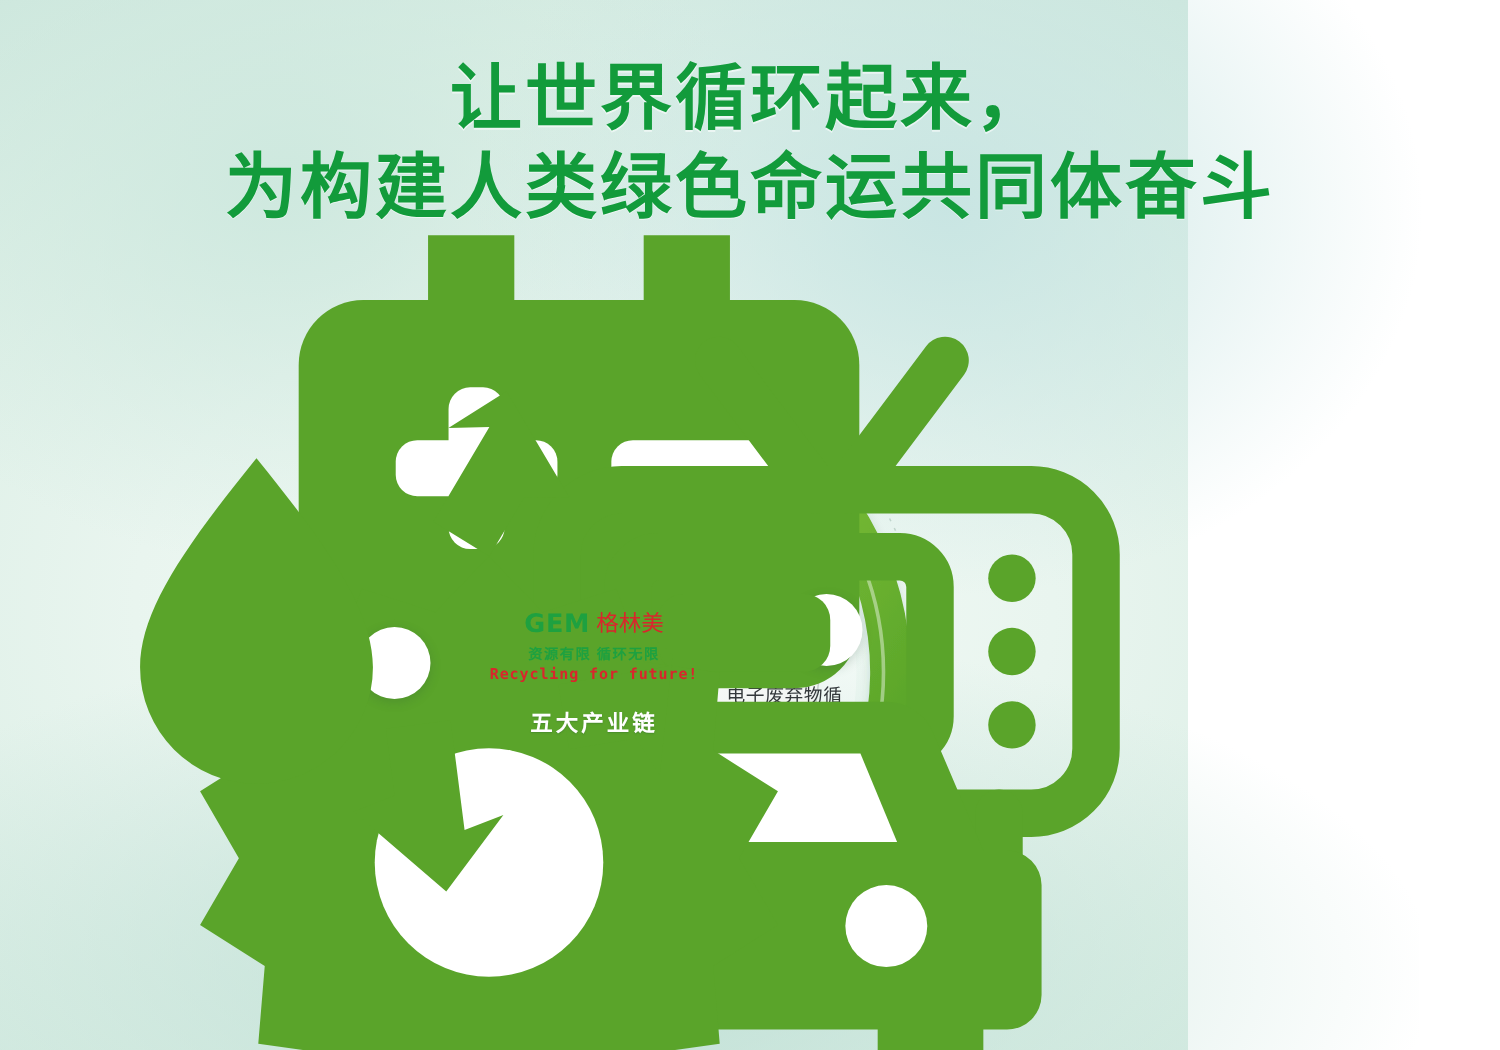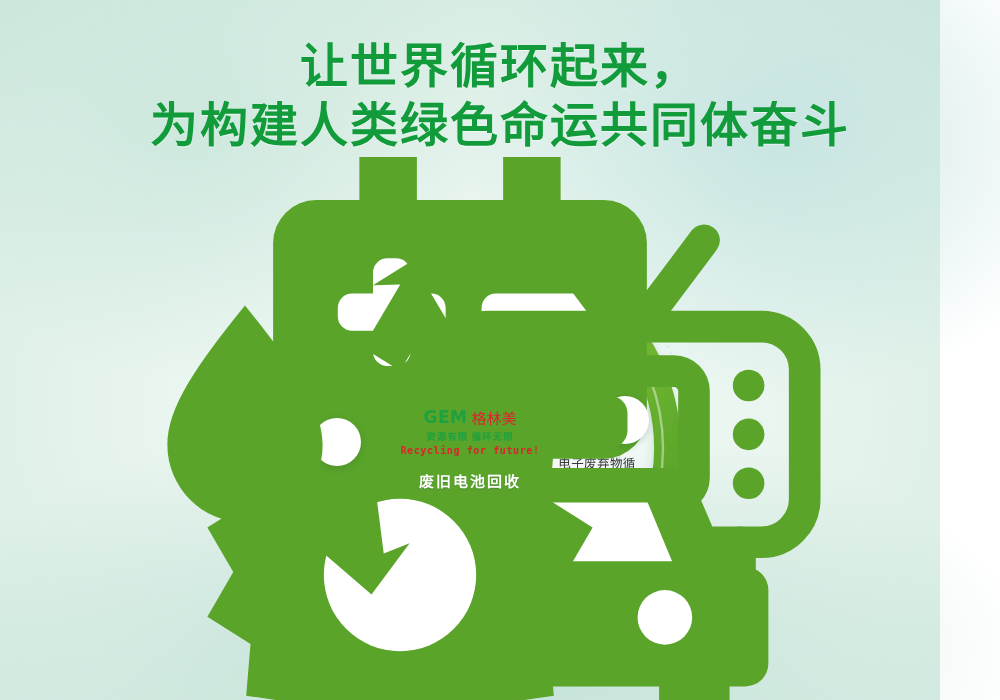--- a/index.html
+++ b/index.html
@@ -5,21 +5,21 @@
 <style>
   * { box-sizing: border-box; }
   html, body {
     margin: 0; padding: 0;
     width: 1000px; height: 700px;
     overflow: hidden;
     font-family: "Liberation Sans", "DejaVu Sans", sans-serif;
   }
   #poster {
     position: relative;
-    width: 940px; height: 700px;
+    width: 792px; height: 700px;
     background:
       radial-gradient(ellipse 900px 620px at 50% 58%, #f4fbf7 0%, #e9f5ef 34%, #dcefe6 58%, #cfe8de 78%, #c3e0d7 100%),
       linear-gradient(160deg, #cfe6e2 0%, #dff0ea 40%, #cfe6df 100%);
   }
   
   .wash-a, .wash-b, .wash-c {
     position: absolute; pointer-events: none;
   }
   .wash-a {
     left: -120px; top: -140px; width: 620px; height: 520px;
@@ -107,21 +107,21 @@
   .center-logo {
     position: absolute;
     z-index: 34;
     left: 50%; top: 50%;
     transform: translate(-50%, -50%);
     width: 150px;
     text-align: center;
     pointer-events: none;
   }
   .logo-row {
-    display: flex; align-items: flex-end; justify-content: center; gap: 4px;
+    display: flex; align-items: flex-start; justify-content: center; gap: 4px;
     line-height: 1;
   }
   .logo-gem {
     font-family: "DejaVu Sans", sans-serif;
     font-weight: 700; font-size: 17px; letter-spacing: .5px;
     color: #1ea140;
   }
   .logo-cn {
     font-size: 15px; font-weight: 400; color: #d9262c; letter-spacing: 0;
   }
@@ -245,21 +245,21 @@
     </svg>
 
     <div class="center-logo" style="margin-top:-16px;">
       <div class="logo-row">
         <span class="logo-gem">GEM</span>
         <span class="logo-cn">格林美</span>
       </div>
       <div class="logo-slogan">资源有限 循环无限</div>
       <div class="logo-en">Recycling for future!</div>
     </div>
-    <div class="center-caption">废旧电池回收</div>
+    <div class="center-caption">五大产业链</div>
 
     <div id="overlay-layer">
         <div class="ring-label" style="left: 355.595px; top: 69.2458px; transform: translate(-50%, -50%) rotate(38deg);">废品回收</div>
         <div class="ring-label" style="left: 427.049px; top: 282.799px; transform: translate(-50%, -50%) rotate(105deg);">材料再造</div>
         <div class="ring-label" style="left: 247.78px; top: 433.224px; transform: translate(-50%, -50%) rotate(175deg);">金属材料化</div>
         <div class="ring-label" style="left: 78.3985px; top: 366.503px; transform: translate(-50%, -50%) rotate(228deg);">新能源材料</div>
         <div class="ring-label" style="left: 56.9982px; top: 121.896px; transform: translate(-50%, -50%) rotate(302deg);">再利用</div>
         <div class="icon-bubble" style="left: 220px; top: 97px;">
   <svg viewBox="0 0 32 32" fill="#5aa42a">
     <path d="M9 5h4v3H9zM19 5h4v3h-4z"></path>

